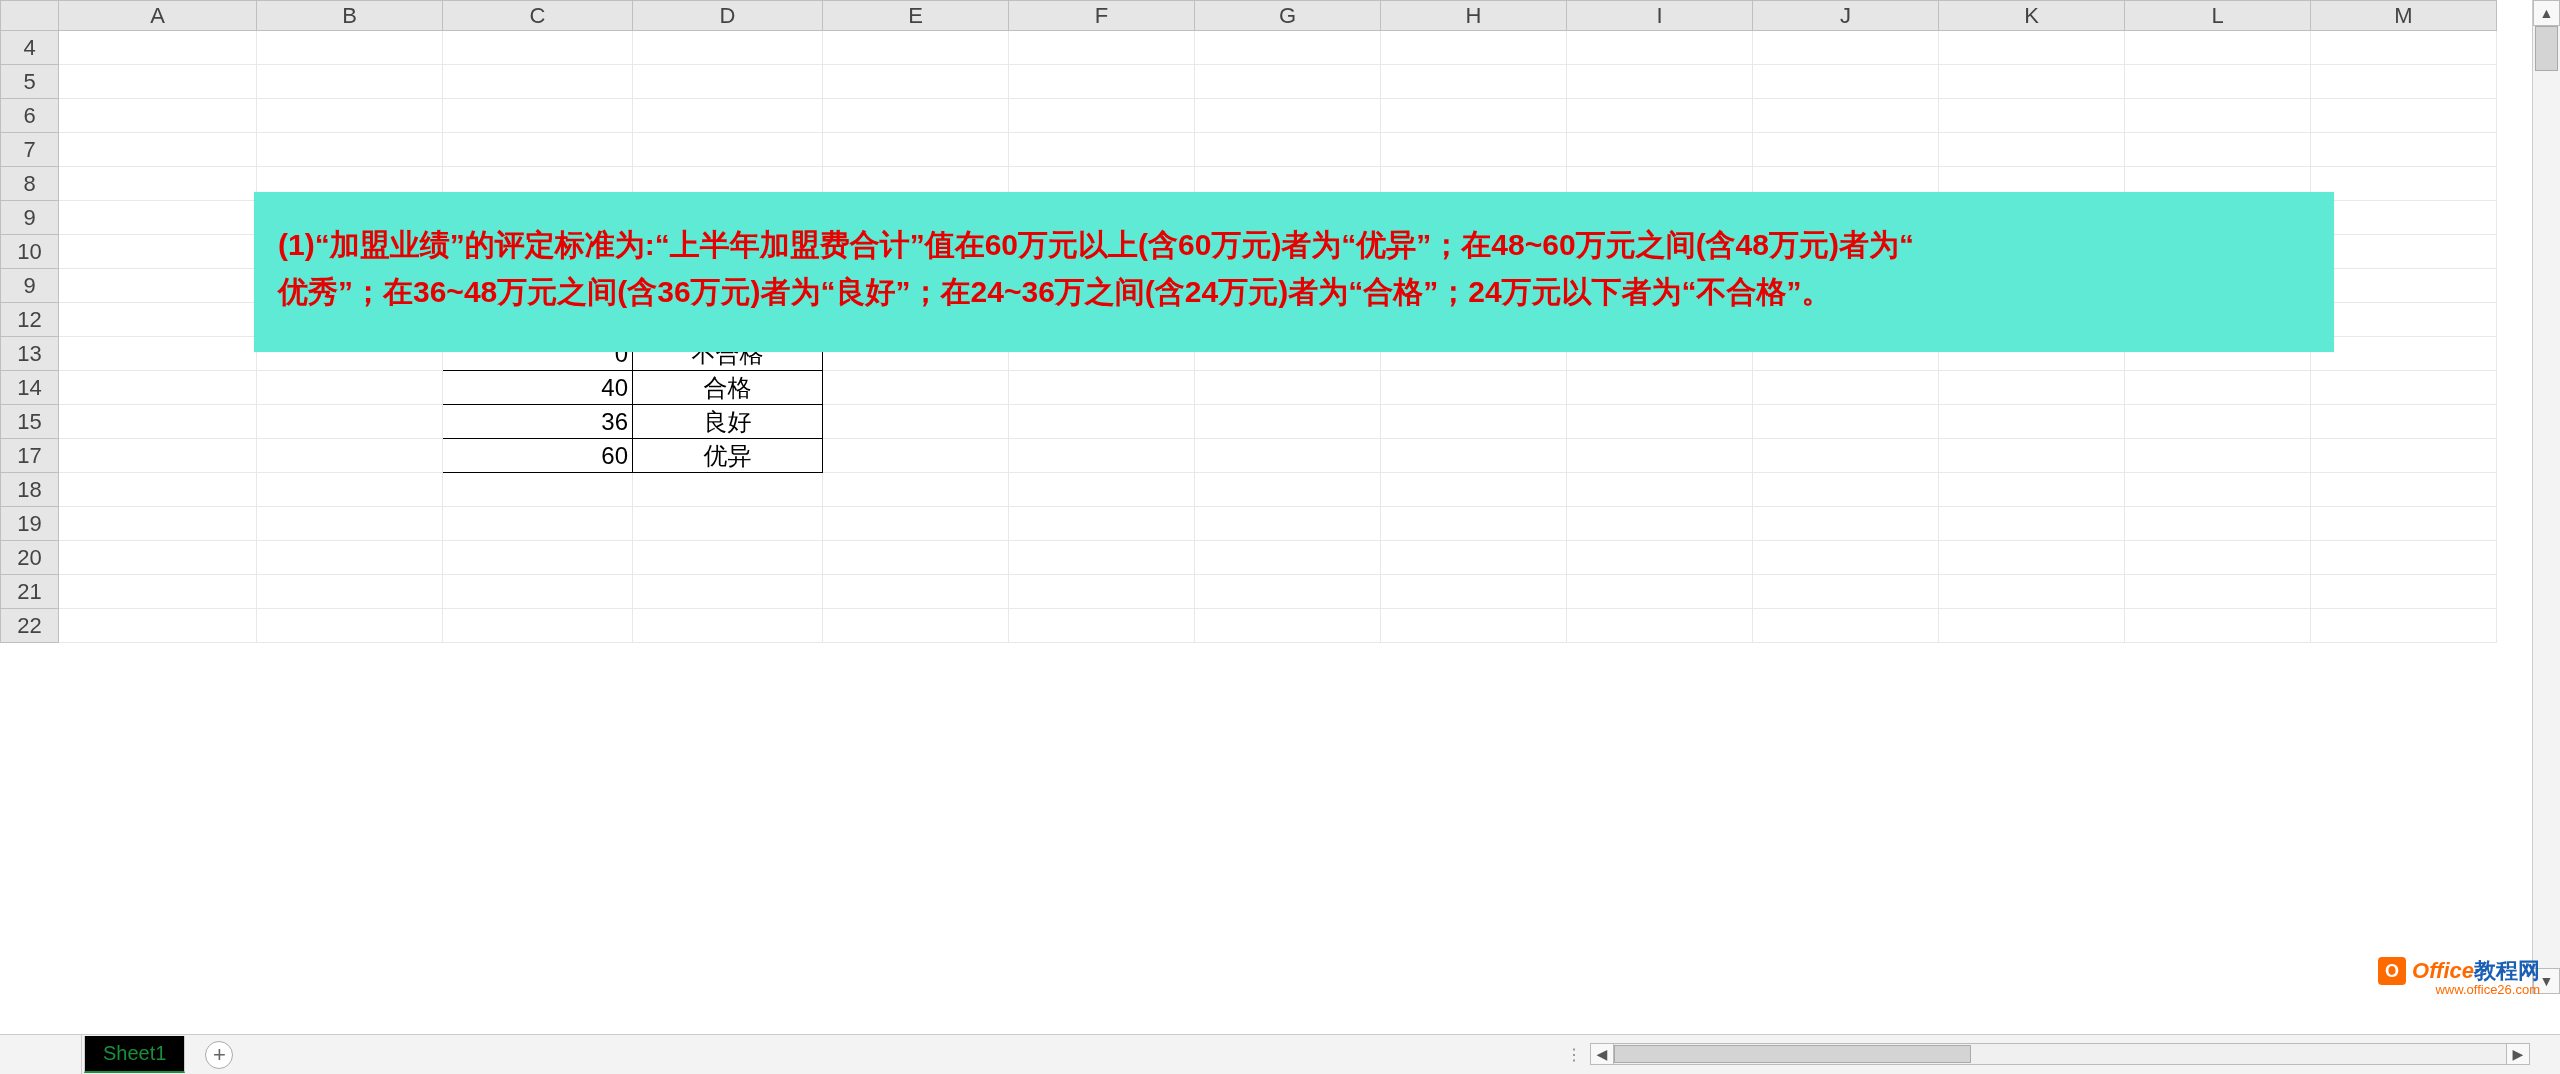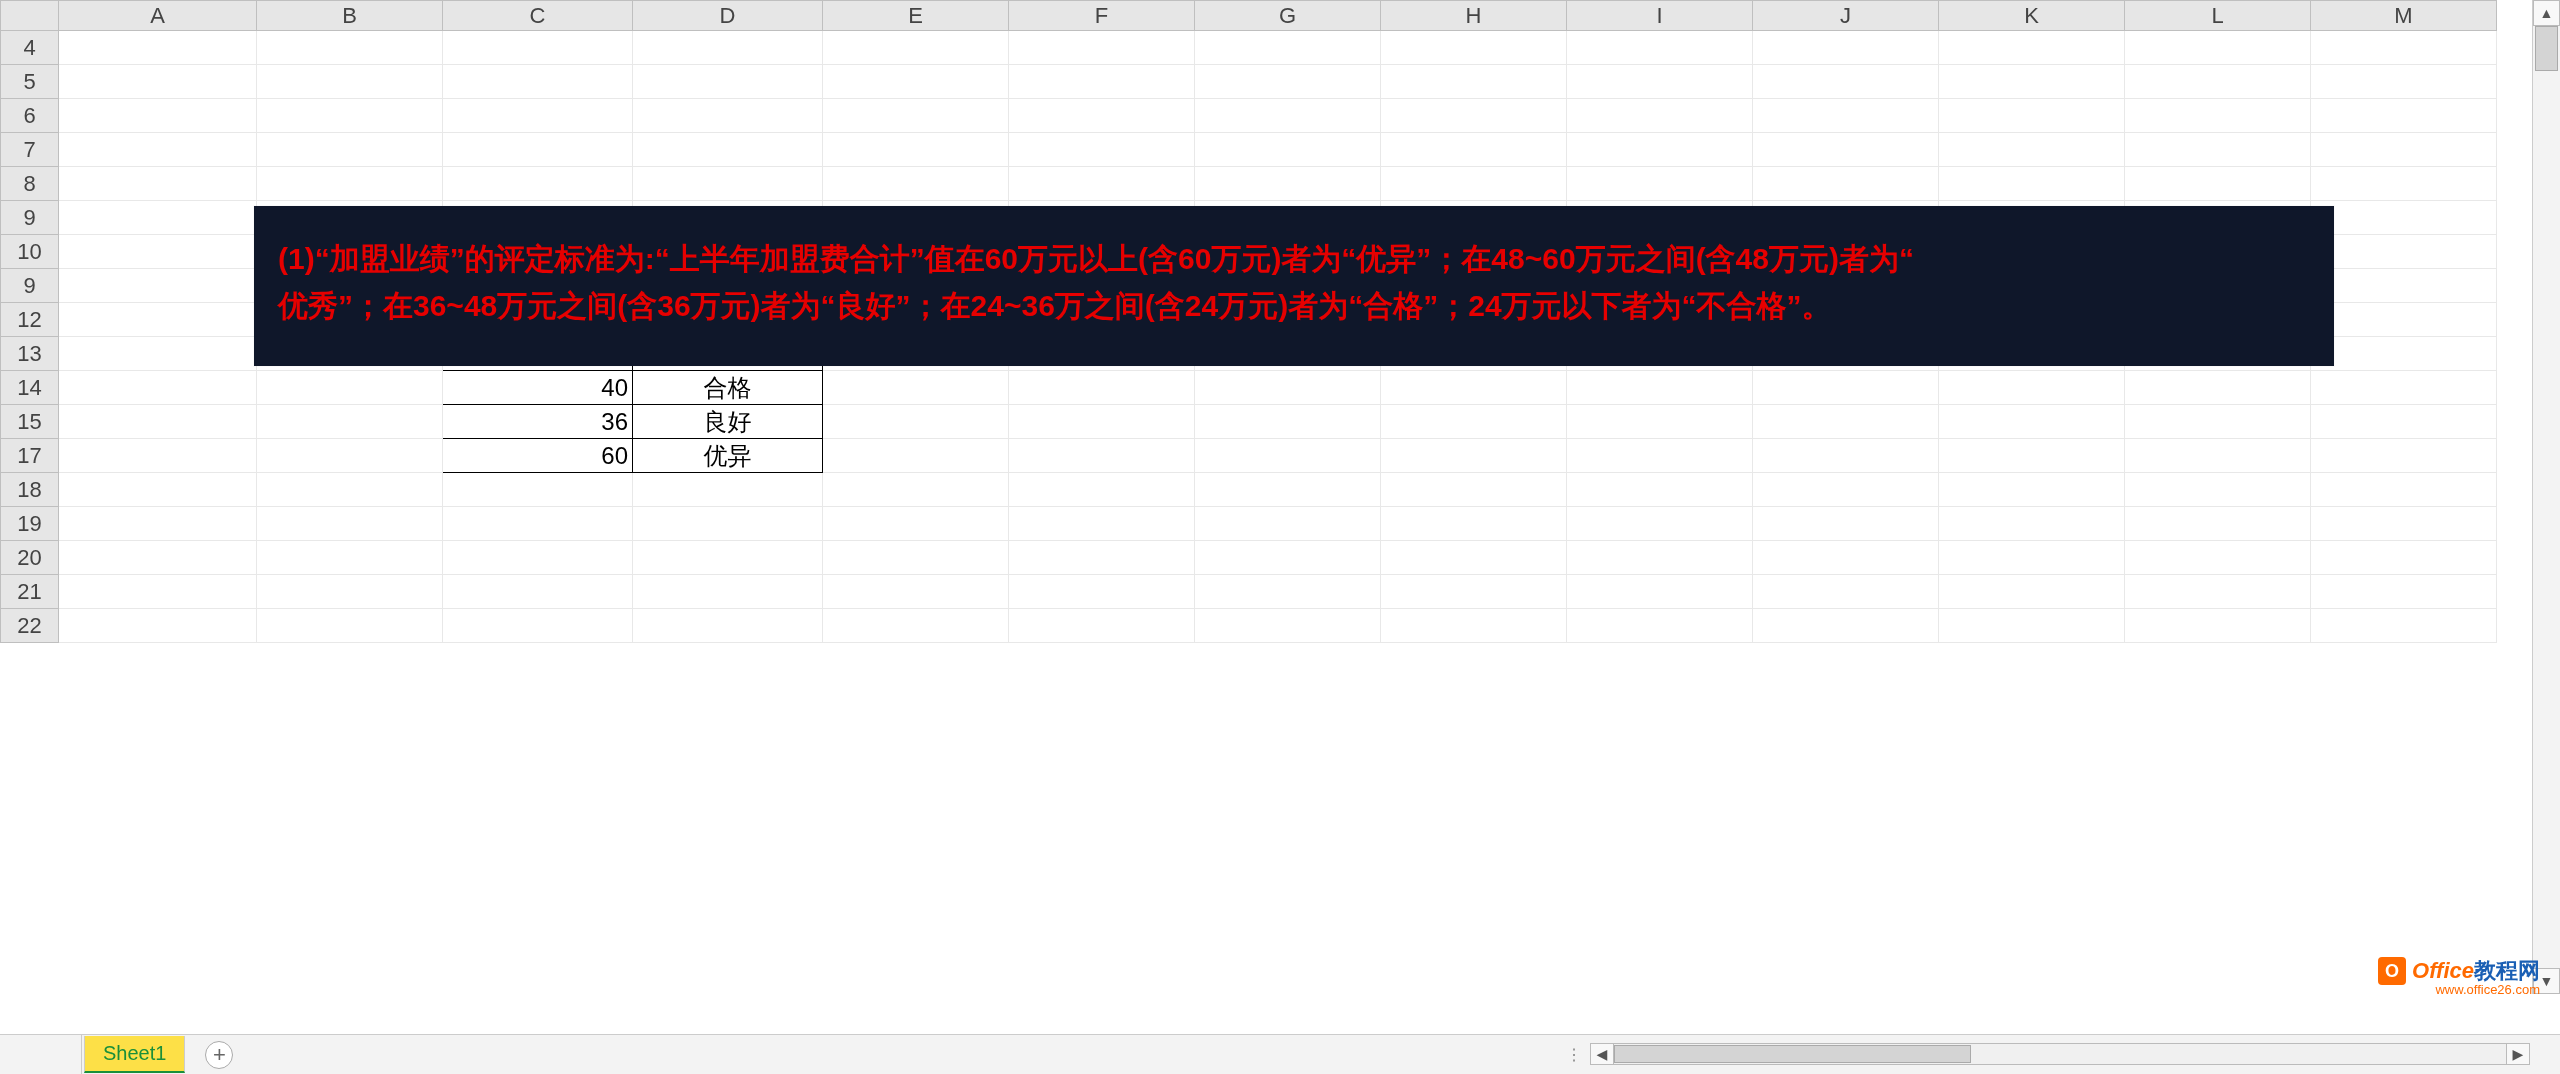--- a/index.html
+++ b/index.html
@@ -8,24 +8,24 @@
   .grid-area { position: relative; flex: 1; overflow: hidden; }
   table.sheet { border-collapse: collapse; table-layout: fixed; }
   table.sheet th, table.sheet td { font-weight: normal; }
   .colhdr { background: #e6e6e6; border: 1px solid #bfbfbf; height: 30px; text-align: center; font-size: 22px; color: #444; }
   .rowhdr { background: #e6e6e6; border: 1px solid #bfbfbf; width: 58px; text-align: center; font-size: 22px; color: #444; }
   .corner { background: #e6e6e6; border: 1px solid #bfbfbf; width: 58px; height: 30px; }
   .cell { border: 1px solid #e8e8e8; height: 34px; font-size: 24px; padding: 0 4px; vertical-align: middle; white-space: nowrap; overflow: visible; }
   .b { border: 1px solid #000 !important; }
   .right { text-align: right; }
   .left { text-align: center; }
-  .textbox { position: absolute; left: 254px; top: 206px; width: 2080px; height: 160px; background: #0f172a; padding: 30px 24px 20px 24px; font-size: 30px; color: #e60000; font-weight: 600; line-height: 1.55; box-shadow: 0 0 0 1px rgba(0,0,0,0.02); }
+  .textbox { position: absolute; left: 254px; top: 192px; width: 2080px; height: 160px; background: #5eead4; padding: 30px 24px 20px 24px; font-size: 30px; color: #e60000; font-weight: 600; line-height: 1.55; box-shadow: 0 0 0 1px rgba(0,0,0,0.02); }
   .tabbar { display: flex; align-items: center; height: 40px; border-top: 1px solid #ccc; background: #f3f3f3; font-size: 20px; position: relative; }
   .tab-scroll { width: 82px; height: 100%; border-right: 1px solid #ccc; }
-  .tab { padding: 6px 18px; background: #fde047; border: 1px solid #ccc; border-top: none; border-bottom: 2px solid #1a8f3a; color: #1a8f3a; margin-left: 2px; }
+  .tab { padding: 6px 18px; background: #000000; border: 1px solid #ccc; border-top: none; border-bottom: 2px solid #1a8f3a; color: #1a8f3a; margin-left: 2px; }
   .addsheet { width: 28px; height: 28px; border: 1px solid #aaa; border-radius: 50%; display: flex; align-items: center; justify-content: center; margin-left: 20px; color: #666; font-size: 22px; background: #fff; }
   .hscroll-area { position: absolute; left: 1560px; right: 30px; top: 8px; height: 22px; display: flex; align-items: center; }
   .hscroll-btn { width: 24px; height: 22px; border: 1px solid #bbb; background: #f8f8f8; display:flex; align-items:center; justify-content:center; font-size:14px; color:#555;}
   .hscroll-track { flex:1; height: 22px; border-top:1px solid #bbb; border-bottom:1px solid #bbb; background:#f0f0f0; position:relative;}
   .hscroll-thumb { position:absolute; left:0; top:1px; width:40%; height:18px; background:#d4d4d4; border:1px solid #aaa;}
   .vscroll { position: absolute; right: 0; top: 0; width: 28px; bottom: 40px; background: #f3f3f3; border-left: 1px solid #ccc; display:flex; flex-direction:column; }
   .vscroll-btn { height: 26px; border: 1px solid #bbb; background: #f8f8f8; display:flex; align-items:center; justify-content:center; font-size:14px; color:#555;}
   .vscroll-track { flex:1; position:relative; }
   .vscroll-thumb { position:absolute; top:0; left:2px; right:2px; height:45px; background:#d4d4d4; border:1px solid #aaa;}
   .watermark { position: absolute; right: 20px; bottom: 48px; font-size: 22px; font-weight: bold; display:flex; align-items:center; gap:6px; }

